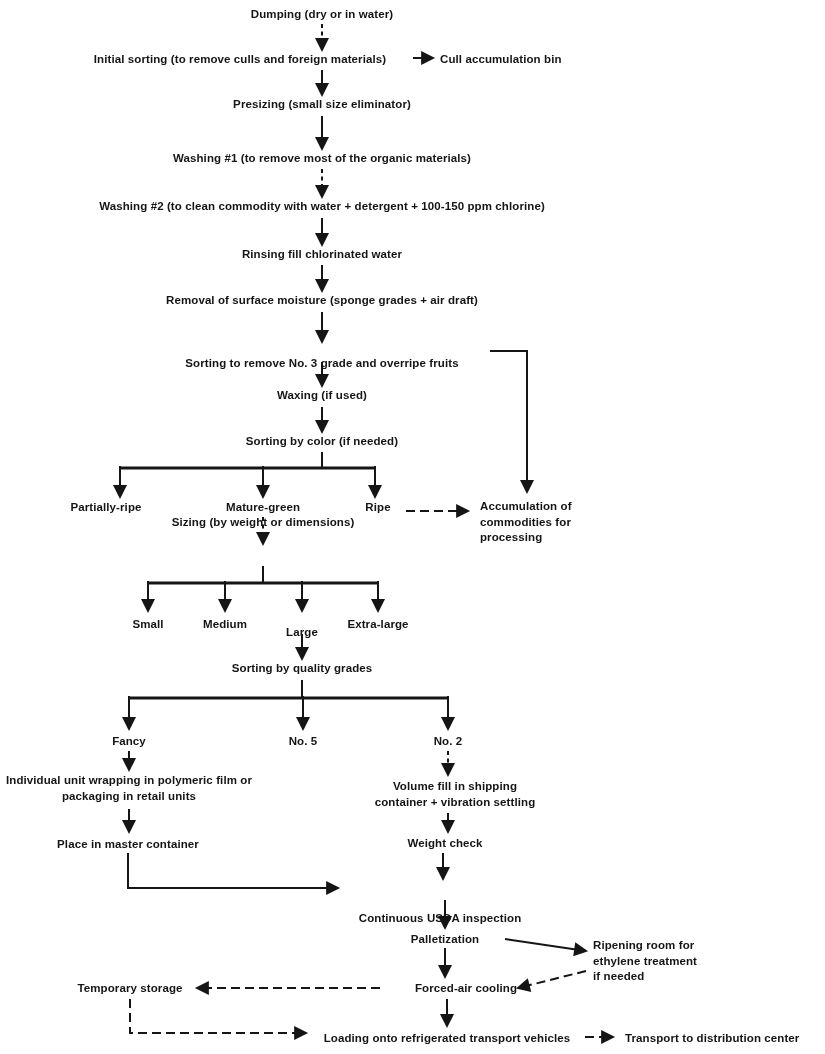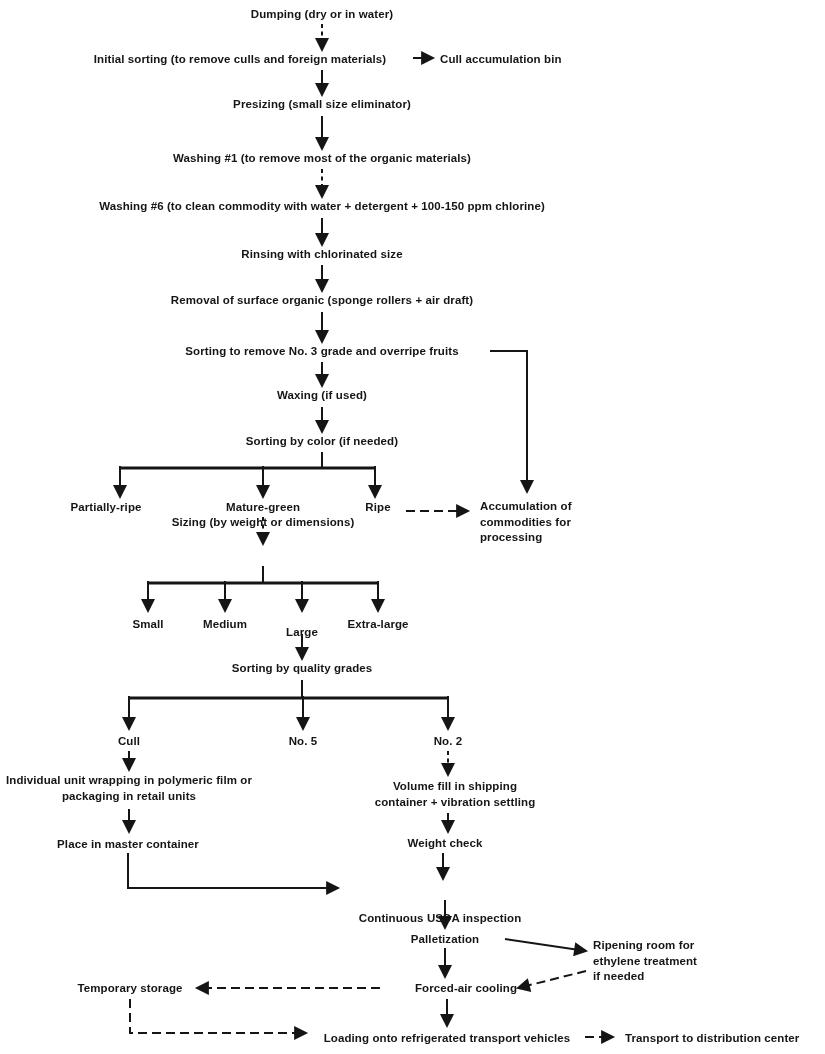--- a/index.html
+++ b/index.html
@@ -87,39 +87,39 @@
       <path d="M130,999 L130,1033 L306,1033" fill="none" stroke="#151515" stroke-width="2" stroke-dasharray="9 5" marker-end="url(#arrowhead)"></path>
       <path d="M447,999 L447,1026" fill="none" stroke="#151515" stroke-width="2" marker-end="url(#arrowhead)"></path>
       <path d="M585,1037 L613,1037" fill="none" stroke="#151515" stroke-width="2" stroke-dasharray="9 5" marker-end="url(#arrowhead)"></path>
     </svg>
   <div>
       <div class="node" style="left: 322px; top: 7px;">Dumping (dry or in water)</div>
       <div class="node" style="left: 240px; top: 52px;">Initial sorting (to remove culls and foreign materials)</div>
       <div class="node left" style="left: 440px; top: 52px;">Cull accumulation bin</div>
       <div class="node" style="left: 322px; top: 97px;">Presizing (small size eliminator)</div>
       <div class="node" style="left: 322px; top: 151px;">Washing #1 (to remove most of the organic materials)</div>
-      <div class="node" style="left: 322px; top: 199px;">Washing #6 (to clean commodity with water + detergent + 100-150 ppm chlorine)</div>
-      <div class="node" style="left: 322px; top: 247px;">Rinsing with chlorinated size</div>
-      <div class="node" style="left: 322px; top: 293px;">Removal of surface organic (sponge rollers + air draft)</div>
-      <div class="node" style="left: 322px; top: 344px;">Sorting to remove No. 3 grade and overripe fruits</div>
+      <div class="node" style="left: 322px; top: 199px;">Washing #2 (to clean commodity with water + detergent + 100-150 ppm chlorine)</div>
+      <div class="node" style="left: 322px; top: 247px;">Rinsing fill chlorinated water</div>
+      <div class="node" style="left: 322px; top: 293px;">Removal of surface moisture (sponge grades + air draft)</div>
+      <div class="node" style="left: 322px; top: 356px;">Sorting to remove No. 3 grade and overripe fruits</div>
       <div class="node" style="left: 322px; top: 388px;">Waxing (if used)</div>
       <div class="node" style="left: 322px; top: 434px;">Sorting by color (if needed)</div>
       <div class="node" style="left: 106px; top: 500px;">Partially-ripe</div>
       <div class="node" style="left: 263px; top: 500px;">Mature-green</div>
       <div class="node" style="left: 378px; top: 500px;">Ripe</div>
       <div class="node left" style="left: 480px; top: 499px;">Accumulation of
 commodities for
 processing</div>
       <div class="node" style="left: 263px; top: 515px;">Sizing (by weight or dimensions)</div>
       <div class="node" style="left: 148px; top: 617px;">Small</div>
       <div class="node" style="left: 225px; top: 617px;">Medium</div>
       <div class="node" style="left: 302px; top: 617px; margin-top: 8px;">Large</div>
       <div class="node" style="left: 378px; top: 617px;">Extra-large</div>
       <div class="node" style="left: 302px; top: 661px; text-align: right;">Sorting by quality grades</div>
-      <div class="node" style="left: 129px; top: 734px;">Cull</div>
+      <div class="node" style="left: 129px; top: 734px;">Fancy</div>
       <div class="node" style="left: 303px; top: 734px;">No. 5</div>
       <div class="node" style="left: 448px; top: 734px;">No. 2</div>
       <div class="node" style="left: 129px; top: 773px;">Individual unit wrapping in polymeric film or
 packaging in retail units</div>
       <div class="node" style="left: 455px; top: 779px;">Volume fill in shipping
 container + vibration settling</div>
       <div class="node" style="left: 128px; top: 837px;">Place in master container</div>
       <div class="node" style="left: 445px; top: 836px;">Weight check</div>
       <div class="node" style="left: 440px; top: 883px; margin-top: 28px;">Continuous USDA inspection</div>
       <div class="node" style="left: 445px; top: 932px;">Palletization</div>

